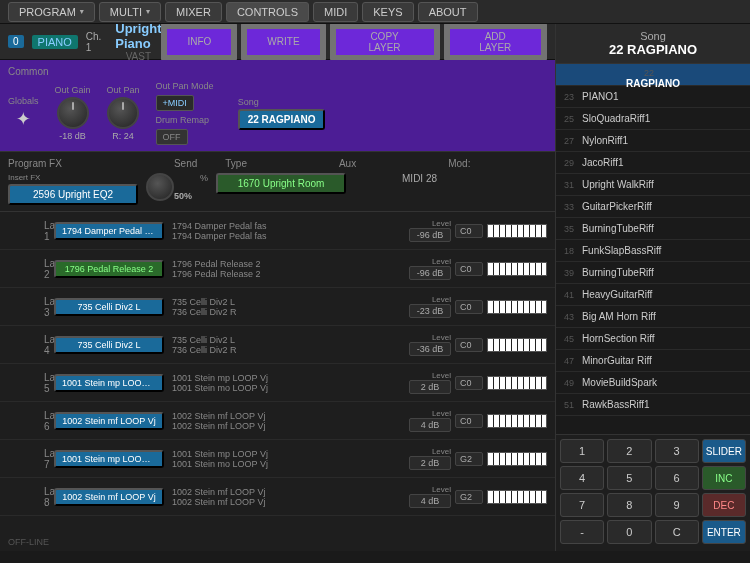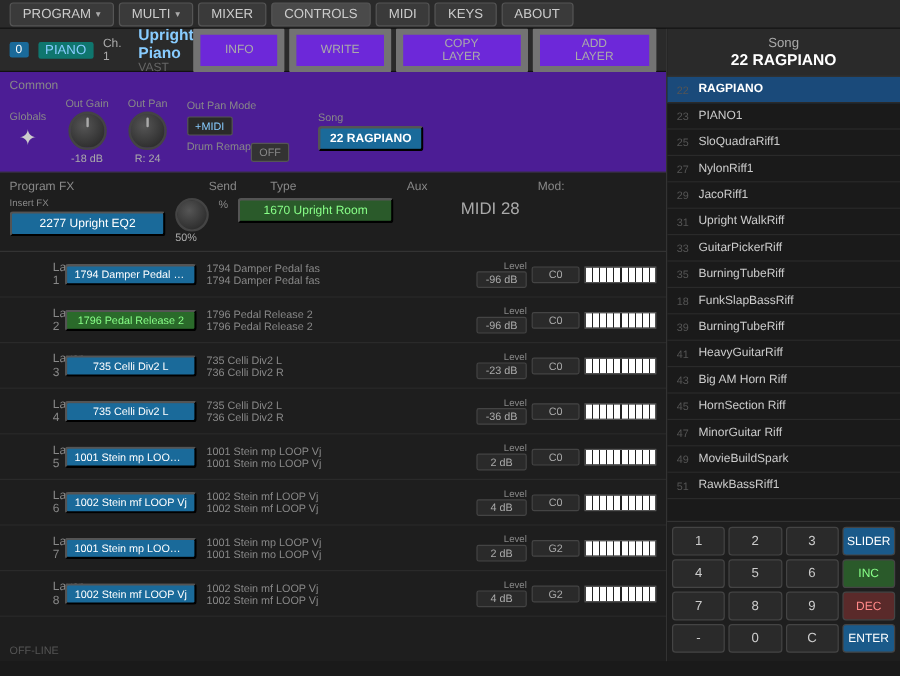--- a/index.html
+++ b/index.html
@@ -78,20 +78,21 @@
       align-items: center;
       gap: 8px;
     }
     .channel-ch {
       color: #aaa;
       font-size: 10px;
     }
     .channel-plugin {
       color: #666;
       font-size: 10px;
+      text-align: center;
     }
     .channel-btns {
       display: flex;
       gap: 4px;
     }
     .ch-btn {
       background: #6d28d9;
       border: 6px solid #737373;
       color: #aaa;
       padding: 2px 20px;
@@ -184,21 +185,21 @@
       color: white;
       padding: 3px 8px;
       border-radius: 3px;
       font-size: 10px;
       font-weight: bold;
       cursor: pointer;
       margin-top: 2px;
     }
     .drum-remap {
       display: flex;
-      flex-direction: row;
+      flex-direction: column;
       align-items: flex-start;
     }
     .off-btn {
       background: #333;
       border: 1px solid #555;
       color: #888;
       padding: 2px 6px;
       font-size: 9px;
       cursor: pointer;
       border-radius: 2px;
@@ -249,21 +250,21 @@
       background: #2a5a2a;
       color: #8f8;
       padding: 3px 10px;
       border-radius: 3px;
       font-size: 10px;
       cursor: pointer;
       width: 130px;
     }
     .fx-midi {
       color: #aaa;
-      font-size: 14px;
+      font-size: 10px;
       padding-left: 48px;
     }
 
     
     .layers-area {
       flex: 1;
       overflow-y: auto;
       padding: 0;
     }
     .layer-row {
@@ -327,22 +328,22 @@
       text-align: center;
     }
     .note-btn {
       background: #2a2a2a;
       border: 1px solid #444;
       color: #aaa;
       padding: 1px 4px;
       font-size: 9px;
       border-radius: 2px;
       margin-left: 4px;
-      width: 40px;
-      text-align: center;
+      width: 28px;
+      text-align: left;
       cursor: pointer;
     }
     .piano-mini {
       width: 60px;
       height: 14px;
       background: repeating-linear-gradient(
         to right,
         #fff 0px, #fff 5px,
         #222 5px, #222 6px
       );
@@ -384,21 +385,21 @@
       overflow-y: auto;
     }
     .song-item {
       display: flex;
       align-items: center;
       padding: 4px 8px;
       border-bottom: 1px solid #2a2a2a;
       cursor: pointer;
       height: 22px;
     }
-    .song-item.active { background: #1a4a7a; }
+    .song-item.active { background: #1a4a7a; flex-direction: column; }
     .song-num {
       color: #555;
       font-size: 9px;
       width: 18px;
       flex-shrink: 0;
     }
     .song-item-name {
       color: #ccc;
       font-size: 10px;
       flex: 1;
@@ -538,23 +539,23 @@
       <div class="fx-header">
         <span class="fx-col-label">Program FX</span>
         <span style="margin-left:100px;" class="fx-col-label">Send</span>
         <span style="margin-left:16px;" class="fx-col-label">Type</span>
         <span style="margin-left:80px;" class="fx-col-label">Aux</span>
         <span style="margin-left:80px;" class="fx-col-label">Mod:</span>
       </div>
       <div style="display:flex;gap:8px;align-items:flex-start;">
         <div style="display:flex;flex-direction:column;">
           <span class="fx-col-label" style="font-size:8px;margin-bottom:2px;">Insert FX</span>
-          <button class="fx-insert">2277 Upright EQ2</button>
-        </div>
-        <div style="display:flex;flex-direction:column;align-items:flex-start;">
+          <button class="fx-insert">2596 Upright EQ2</button>
+        </div>
+        <div style="display:flex;align-items:flex-end;font-weight:bold;">
           <div class="knob-small"></div>
           <span class="knob-small-val">50%</span>
         </div>
         <div style="display:flex;flex-direction:column;align-items:center;">
           <span class="fx-type-label">%</span>
         </div>
         <div style="display:flex;flex-direction:column;">
           <button class="fx-room">1670 Upright Room</button>
         </div>
         <div style="display:flex;flex-direction:column;">

